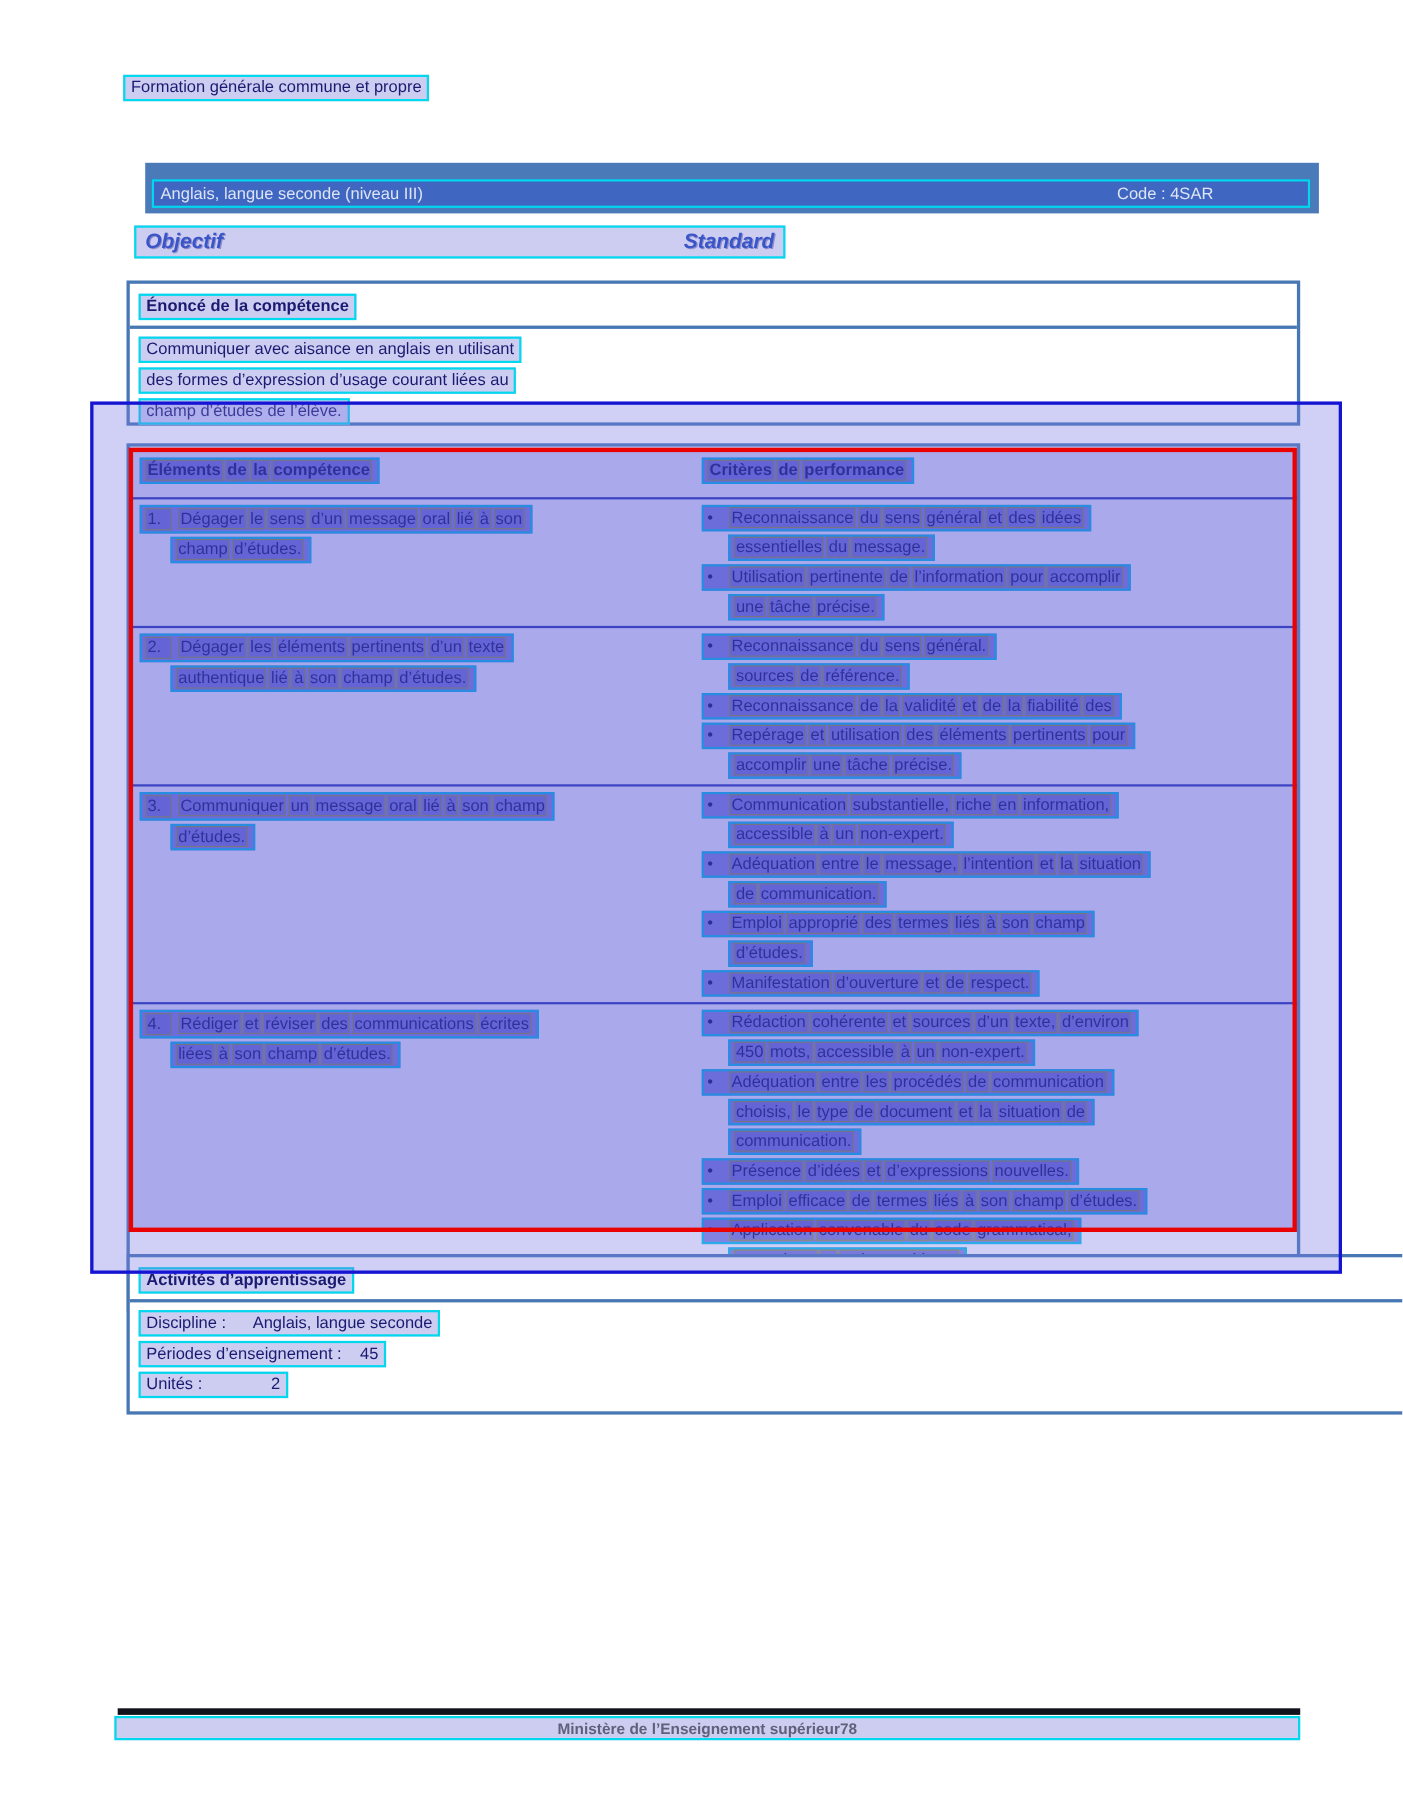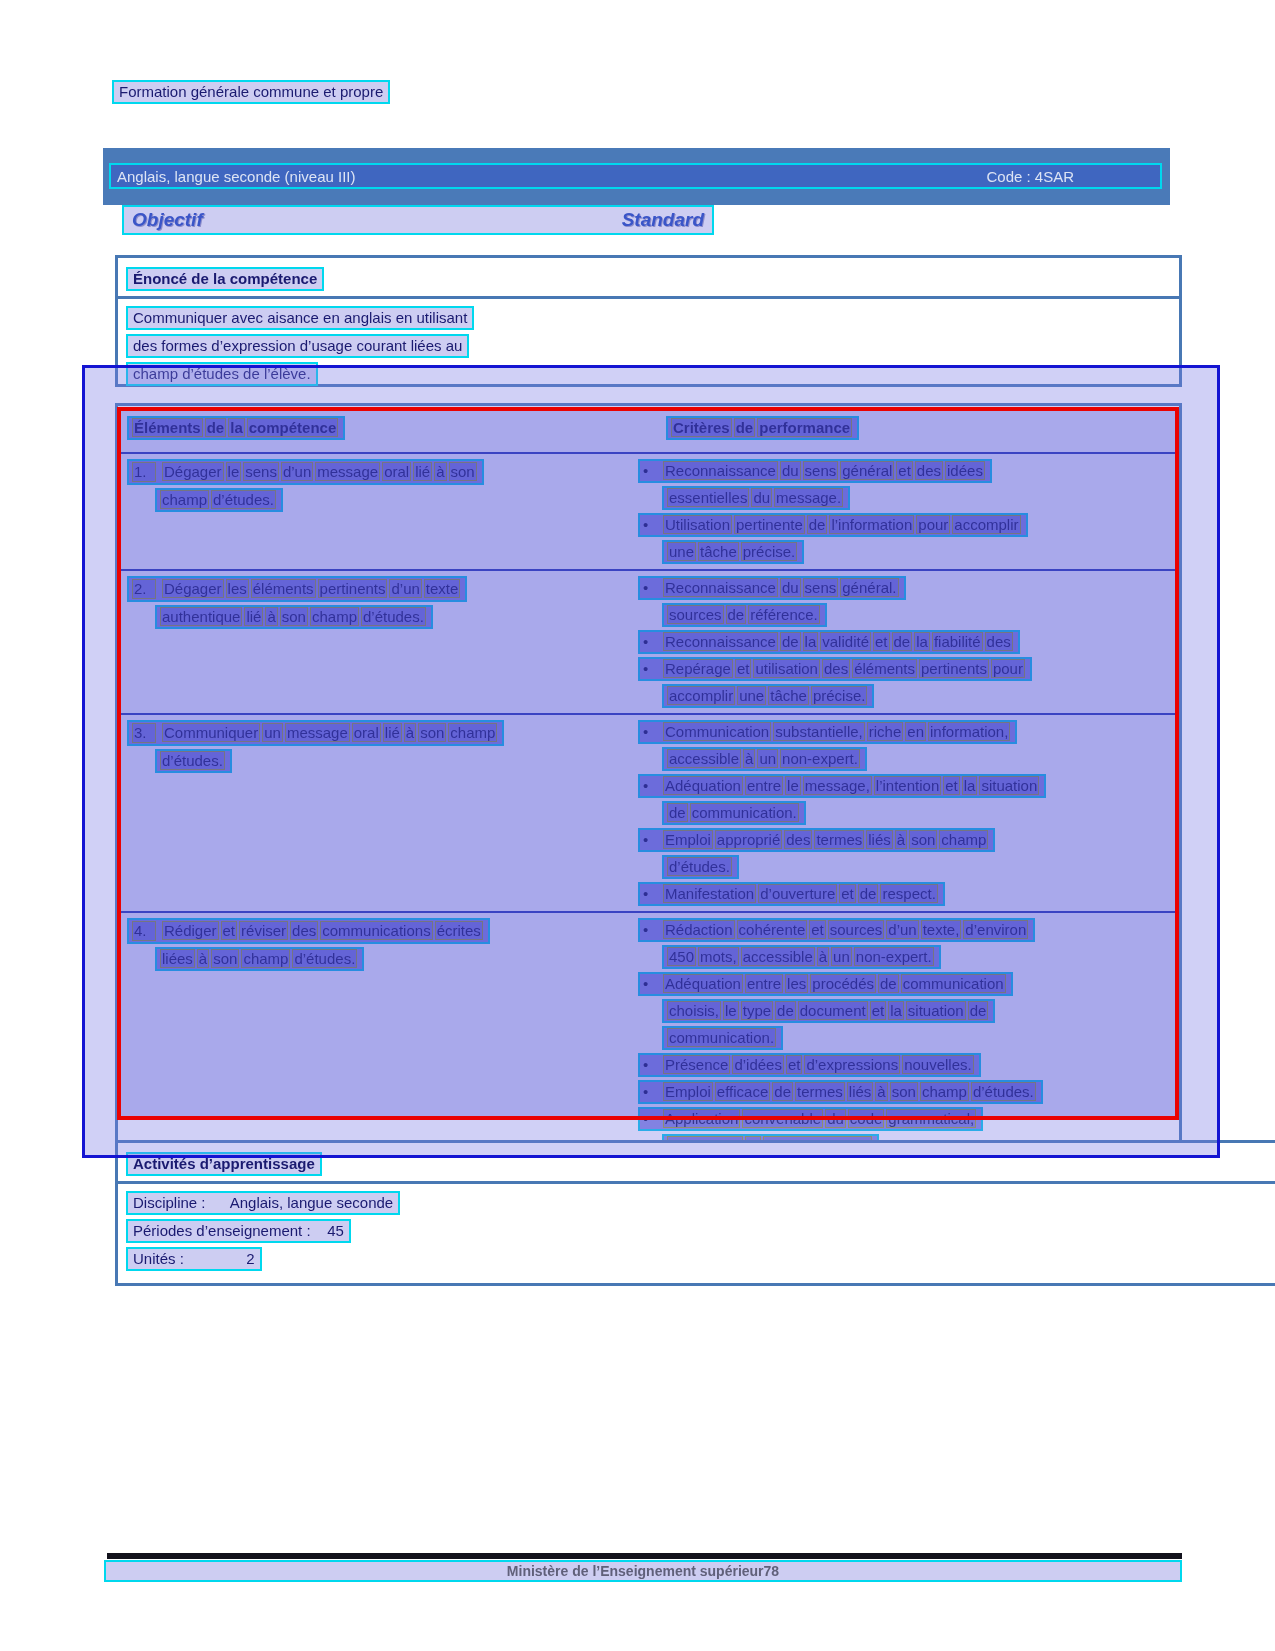--- a/index.html
+++ b/index.html
@@ -13,24 +13,24 @@
   html,body{margin:0;padding:0;background:#ffffff;}
   .page{position:relative;width:1275px;height:1651px;background:#fff;overflow:hidden;
         font-family:"Liberation Sans","DejaVu Sans",sans-serif;color:var(--text_navy);}
 
   
   .hl{display:inline-block;background:var(--hl_fill);border:2px solid var(--cyan);
       padding:1px 5px;font-size:15px;line-height:18px;white-space:nowrap;}
   .hl.pre{white-space:pre;}
   .bold{font-weight:bold;}
 
-  .top-line{position:absolute;left:112px;top:80px;}
-
-  
-  .title-bar{position:absolute;left:103px;top:148px;width:1067px;height:57px;background:var(--bar_blue);}
+  .top-line{position:absolute;left:112px;top:68px;}
+
+  
+  .title-bar{position:absolute;left:132px;top:148px;width:1067px;height:46px;background:var(--bar_blue);}
   .title-strip{position:absolute;left:6px;top:15px;right:8px;height:22px;background:var(--strip_fill);
       border:2px solid var(--cyan);display:flex;justify-content:space-between;align-items:center;
       padding:0 6px;color:var(--bar_text);font-size:15px;white-space:nowrap;}
   .title-strip .code{margin-right:80px;}
 
   
   .obj-row{position:absolute;left:122px;top:205px;width:592px;}
   .obj-hl{display:flex;justify-content:space-between;background:var(--hl_fill);
       border:2px solid var(--cyan);padding:2px 8px;font-size:19px;line-height:22px;gap:46px;}
   .obj-hl i{font-style:italic;font-weight:bold;color:var(--heading_blue);
@@ -43,21 +43,21 @@
   .bline{margin:0 0 4px 0;}
 
   .enonce-box{left:115px;top:255px;width:1067px;height:132px;}
   .act-box{left:115px;top:1140px;width:1166px;height:146px;}
 
   
   .comp-table{position:absolute;left:115px;top:403px;width:1067px;border:3px solid var(--box_border);
       background:#fff;box-sizing:border-box;}
   .trow{display:flex;border-bottom:2px solid var(--row_sep);padding:5px 0 2px 0;}
   .trow:last-child{border-bottom:none;}
-  .thead{padding:10px 0 12px 0;gap:28px;}
+  .thead{padding:10px 0 12px 0;}
   .cell{box-sizing:border-box;}
   .cell-left{width:508px;padding-left:9px;}
   .cell-right{flex:1;padding-left:12px;}
   .tline{margin:0 0 3px 0;}
   .cont-l{margin-left:28px;}
   .cont-b{margin-left:24px;}
   
   .tl{display:inline-block;background:var(--tl_fill);border:2px solid #00c8ea;
       padding:1px 3px;font-size:15px;line-height:18px;white-space:nowrap;color:#12125e;}
   

